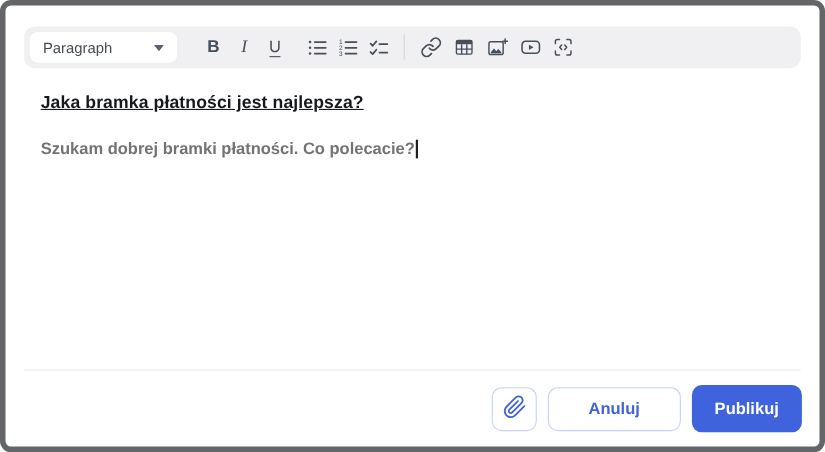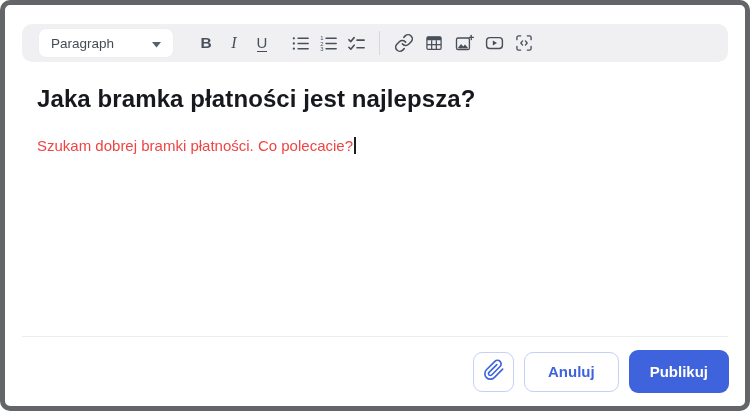--- a/index.html
+++ b/index.html
@@ -9,21 +9,21 @@
   }
   .frame {
     position: relative; width: 750px; height: 411px; box-sizing: border-box;
     border: 5px solid #636568; border-radius: 10px; background: #fff;
     display: flex; flex-direction: column;
   }
   
   .toolbar {
     margin: 19px 17px 0 17px; height: 38px; flex: 0 0 38px;
     background: #f0f0f2; border-radius: 10px;
-    display: flex; align-items: center; padding: 0 16px; box-sizing: border-box;
+    display: flex; align-items: center; padding: 0 4px; box-sizing: border-box;
   }
   .para-select {
     width: 136px; height: 30px; background: #fff; border: 1px solid #eceef0;
     border-radius: 8px; display: flex; align-items: center; justify-content: space-between;
     padding: 0 12px; box-sizing: border-box; cursor: pointer;
   }
   .para-select .label { font-size: 13.5px; color: #454b55; }
   .tb-group { display: flex; align-items: center; }
   .tb-btn {
     width: 28px; height: 30px; display: flex; align-items: center; justify-content: center;
@@ -33,43 +33,44 @@
   .tb-btn.wide { width: 30px; }
   .bold-glyph { font-size: 15.5px; font-weight: 700; color: #474f5b; }
   .italic-glyph { font-size: 16px; font-style: italic; font-family: "Liberation Serif", "DejaVu Serif", serif; color: #474f5b; }
   .underline-glyph { font-size: 15px; color: #474f5b; border-bottom: 1.5px solid #474f5b; padding-bottom: 1px; line-height: 1; }
   .tb-sep { width: 1px; height: 24px; background: #d6d8dc; margin: 0 9px; }
   .mL18 { margin-left: 18px; } .mL10 { margin-left: 10px; }
   .tb-btn svg { display: block; }
   
   .editor-area { flex: 1 1 auto; display: flex; flex-direction: column; cursor: text; }
   .post-title {
-    margin: 23px 32px 0 32px; font-size: 24px; font-weight: 700; color: #16181d;
+    margin: 23px 32px 0 32px; font-size: 16px; font-weight: 700; color: #16181d;
     letter-spacing: 0.1px;
+    text-decoration: underline;
   }
   .post-body {
-    margin: 23px 32px 0 32px; font-size: 15px; color: #ef4444; line-height: 1.3;
+    margin: 23px 32px 0 32px; font-size: 15px; color: #737373; line-height: 1.3; font-weight: bold;
   }
   .caret {
     display: inline-block; width: 1.5px; height: 17px; background: #1c1e22;
     vertical-align: text-bottom; margin-left: 1px;
   }
   
   .footer-divider { flex: 0 0 1px; height: 1px; margin: 0 17px; background: #ececee; }
   .footer {
     flex: 0 0 69px; display: flex; align-items: center; justify-content: flex-end;
     gap: 10px; padding: 0 16px; box-sizing: border-box;
   }
   .attach-btn {
     width: 41px; height: 40px; background: #fff; border: 1px solid #c5d1f6;
     border-radius: 9px; display: flex; align-items: center; justify-content: center;
     cursor: pointer; padding: 0;
   }
   .cancel-btn {
-    height: 40px; padding: 0 23px; background: #fff; border: 1px solid #c5d1f6;
+    height: 40px; padding: 0 36px; background: #fff; border: 1px solid #c5d1f6;
     border-radius: 9px; color: #3f63dd; font-size: 15px; font-weight: 600;
     cursor: pointer; font-family: inherit;
   }
   .publish-btn {
     height: 43px; padding: 0 21px; background: #3f63dd; border: none;
     border-radius: 9px; color: #ffffff; font-size: 15px; font-weight: 600;
     cursor: pointer; font-family: inherit;
   }
 </style>
 </head>

